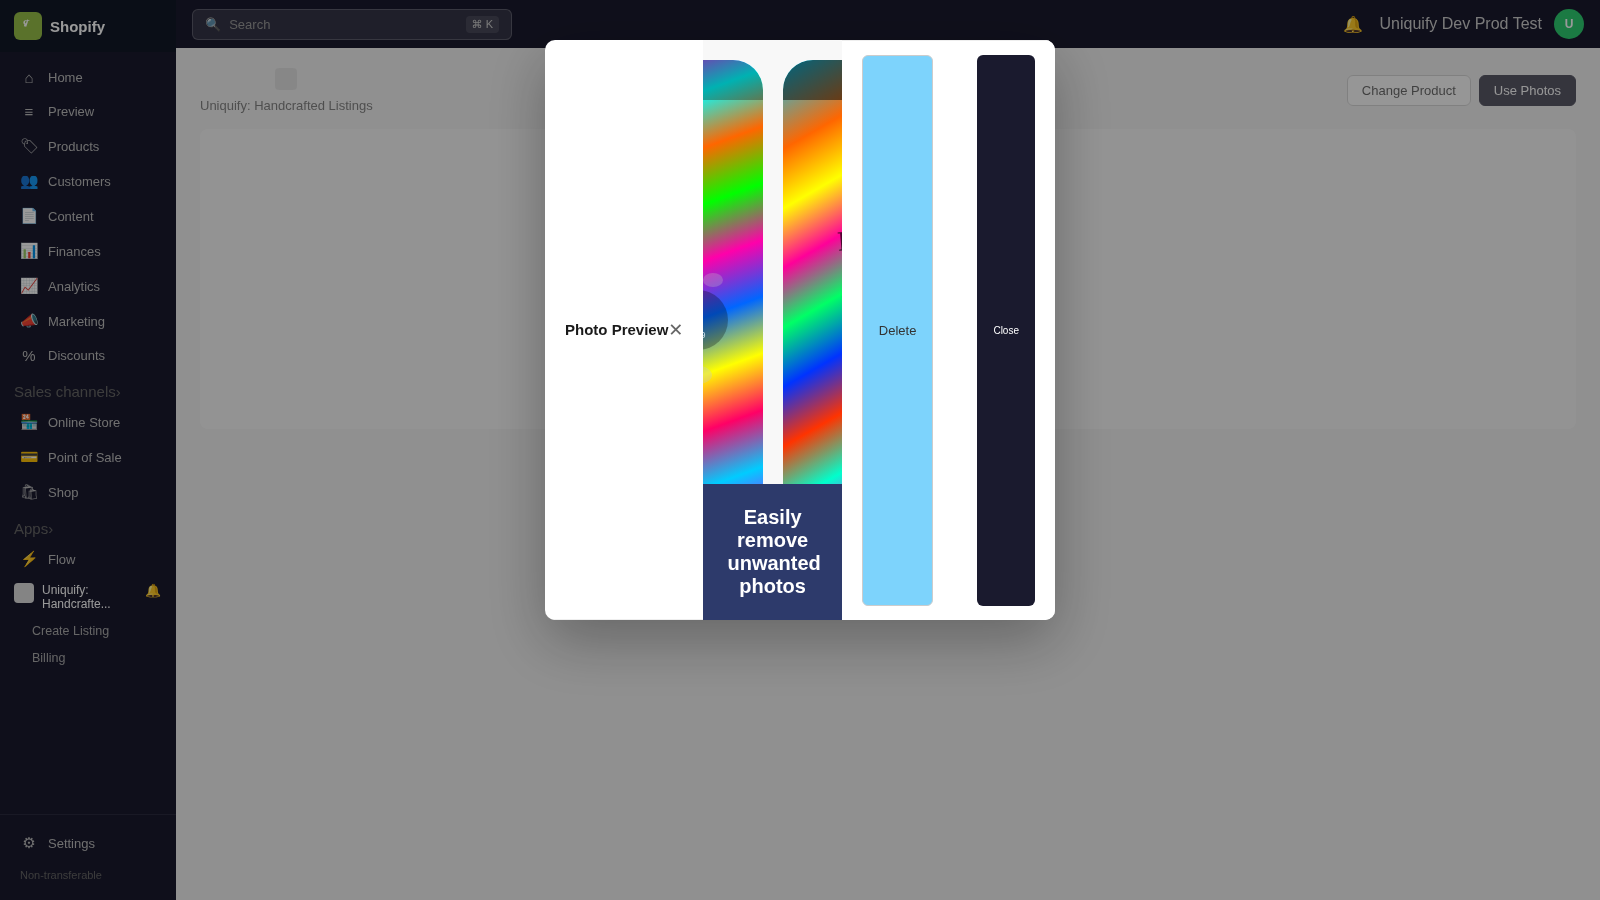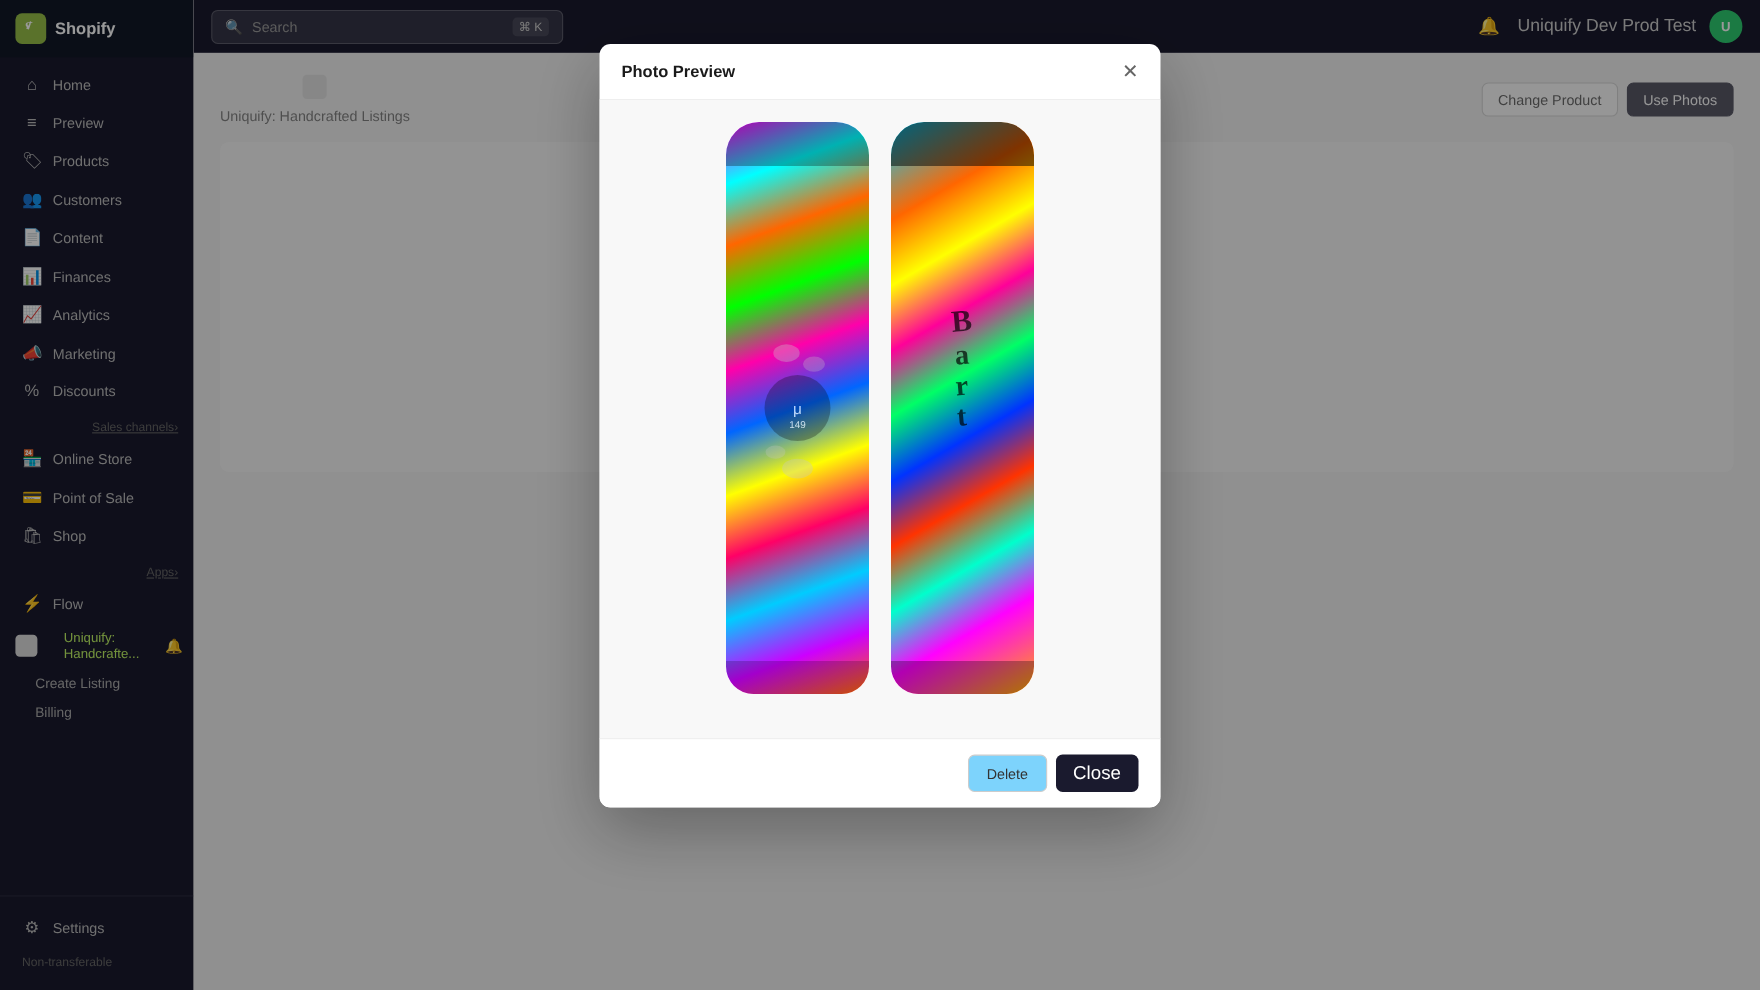--- a/index.html
+++ b/index.html
@@ -52,27 +52,26 @@
       gap: 10px;
       padding: 8px 14px;
       font-size: 13px;
       color: #bbb;
       cursor: pointer;
       border-radius: 6px;
       margin: 1px 6px;
     }
     .sidebar-item .icon { font-size: 15px; width: 18px; text-align: center; }
     .sidebar-section-label {
-      font-size: 11px;
+      font-size: 15px;
       color: #666;
       padding: 10px 14px 4px;
       display: flex;
       align-items: center;
-      justify-content: flex-end;
-      text-decoration: underline;
+      justify-content: flex-start;
     }
     .sidebar-sub-item {
       display: flex;
       align-items: center;
       padding: 6px 14px 6px 26px;
       font-size: 12.5px;
       color: #aaa;
       cursor: pointer;
       border-radius: 6px;
       margin: 1px 6px;
@@ -208,21 +207,21 @@
       padding-top: 40px;
     }
 
     
     .modal {
       background: #fff;
       border-radius: 10px;
       width: 510px;
       max-height: 780px;
       display: flex;
-      flex-direction: column;
+      flex-direction: row;
       position: relative;
       overflow: hidden;
       box-shadow: 0 20px 60px rgba(0,0,0,0.3);
     }
     .modal-header {
       display: flex;
       align-items: center;
       justify-content: space-between;
       padding: 16px 20px;
       border-bottom: 1px solid #eee;
@@ -341,32 +340,33 @@
       border-radius: 6px;
       font-size: 13px;
       cursor: pointer;
     }
     .btn-close-modal {
       background: #1a1a2e;
       color: #fff;
       border: none;
       padding: 7px 16px;
       border-radius: 6px;
-      font-size: 17px;
-      cursor: pointer;
+      font-size: 10px;
+      cursor: pointer;
+      margin-left: 36px;
     }
 
     
     .sidebar-app-item {
       display: flex;
-      align-items: center;
-      gap: 24px;
+      align-items: flex-start;
+      gap: 8px;
       padding: 6px 14px;
       font-size: 13px;
-      color: #bef264;
+      color: #ffffff;
       cursor: pointer;
     }
     .sidebar-app-icon {
       width: 20px;
       height: 20px;
       background: #ddd;
       border-radius: 4px;
       flex-shrink: 0;
     }
     .bell-icon { font-size: 13px; }
@@ -552,20 +552,23 @@
                   <text x="40" y="110" text-anchor="middle" fill="rgba(0,0,0,0.8)" font-size="26" font-weight="bold" font-family="serif" transform="rotate(-5, 40, 110)">a</text>
                   <text x="40" y="138" text-anchor="middle" fill="rgba(0,0,0,0.8)" font-size="26" font-weight="bold" font-family="serif" transform="rotate(-5, 40, 138)">r</text>
                   <text x="40" y="166" text-anchor="middle" fill="rgba(0,0,0,0.8)" font-size="26" font-weight="bold" font-family="serif" transform="rotate(-5, 40, 166)">t</text>
                 </svg>
               </div>
               <div class="snowboard-tail" style="background:rgba(0,0,0,0.3)"></div>
             </div>
           </div>
         </div>
 
+        <div class="promo-banner">
+          <span class="promo-banner-text">Easily remove unwanted photos</span>
+        </div>
       </div>
 
       <div class="modal-footer">
         <button class="btn-delete">Delete</button>
         <button class="btn-close-modal">Close</button>
       </div>
     </div>
   </div>
 </div>
 

